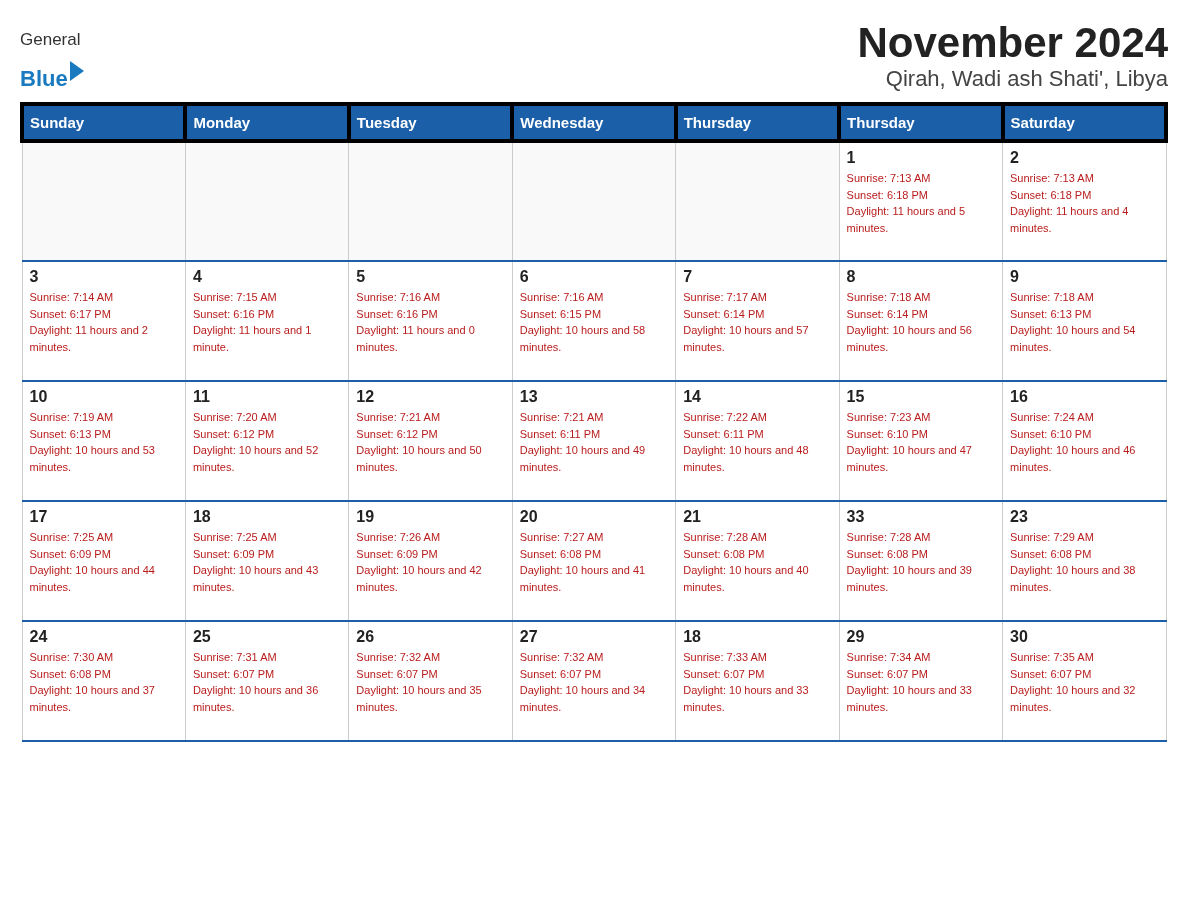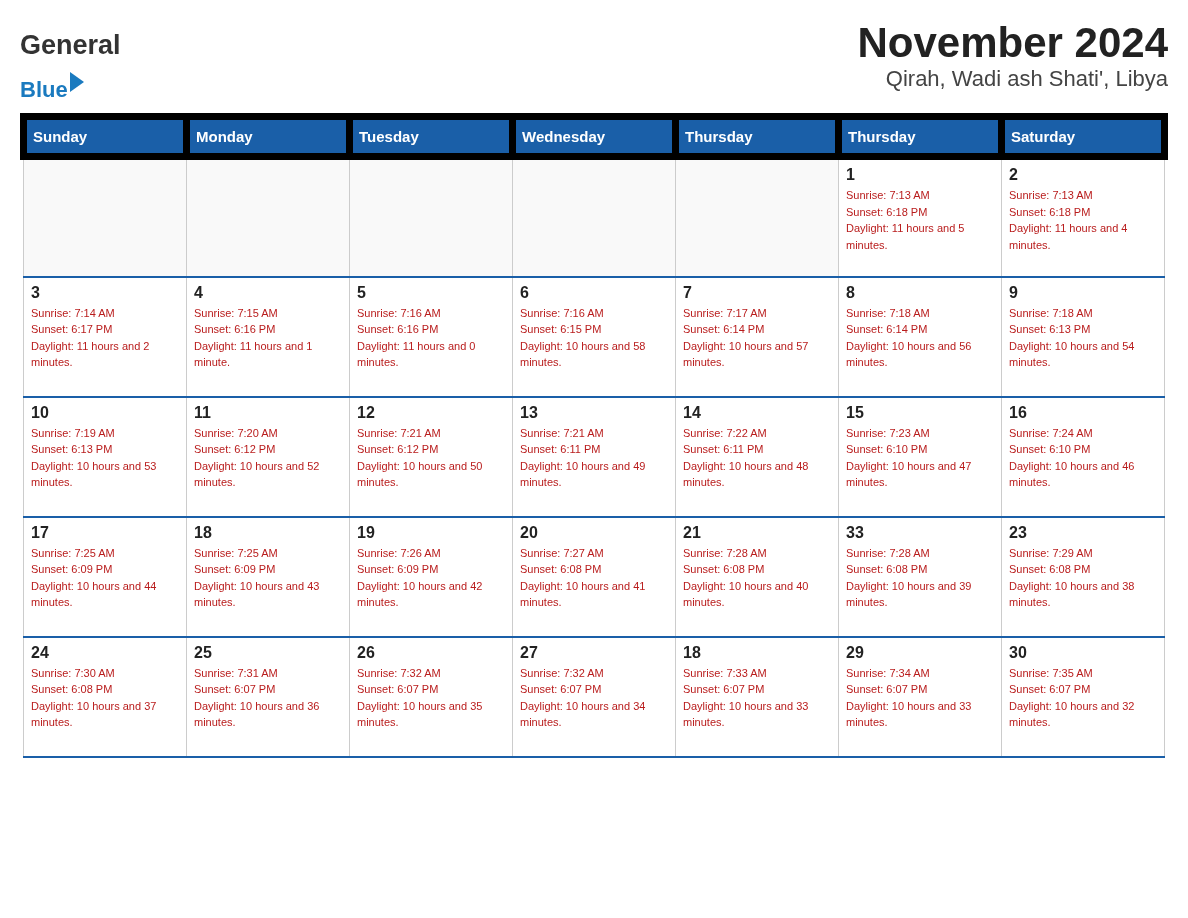--- a/index.html
+++ b/index.html
@@ -16,22 +16,22 @@
       align-items: flex-start;
       margin-bottom: 10px;
     }
     .logo {
       display: flex;
       flex-direction: column;
       align-items: flex-start;
       padding-top: 10px;
     }
     .logo-general {
-      font-size: 27px;
-      font-weight: bold;
+      font-size: 17px;
+      font-weight: normal;
       color: #333;
       letter-spacing: 0;
     }
     .logo-blue-row {
       display: flex;
       align-items: center;
     }
     .logo-blue {
       font-size: 22px;
       font-weight: bold;
@@ -64,21 +64,21 @@
       border-collapse: collapse;
       table-layout: fixed;
     }
     thead th {
       background-color: #1a5fa8;
       color: #fff;
       font-size: 15px;
       font-weight: bold;
       padding: 8px 6px;
       text-align: left;
-      border: 7px solid #000000;
+      border: 4px solid #000000;
     }
     tbody td {
       vertical-align: top;
       border: 1px solid #ccc;
       padding: 6px 7px;
       height: 120px;
       width: 14.28%;
     }
     .day-number {
       font-size: 16px;

